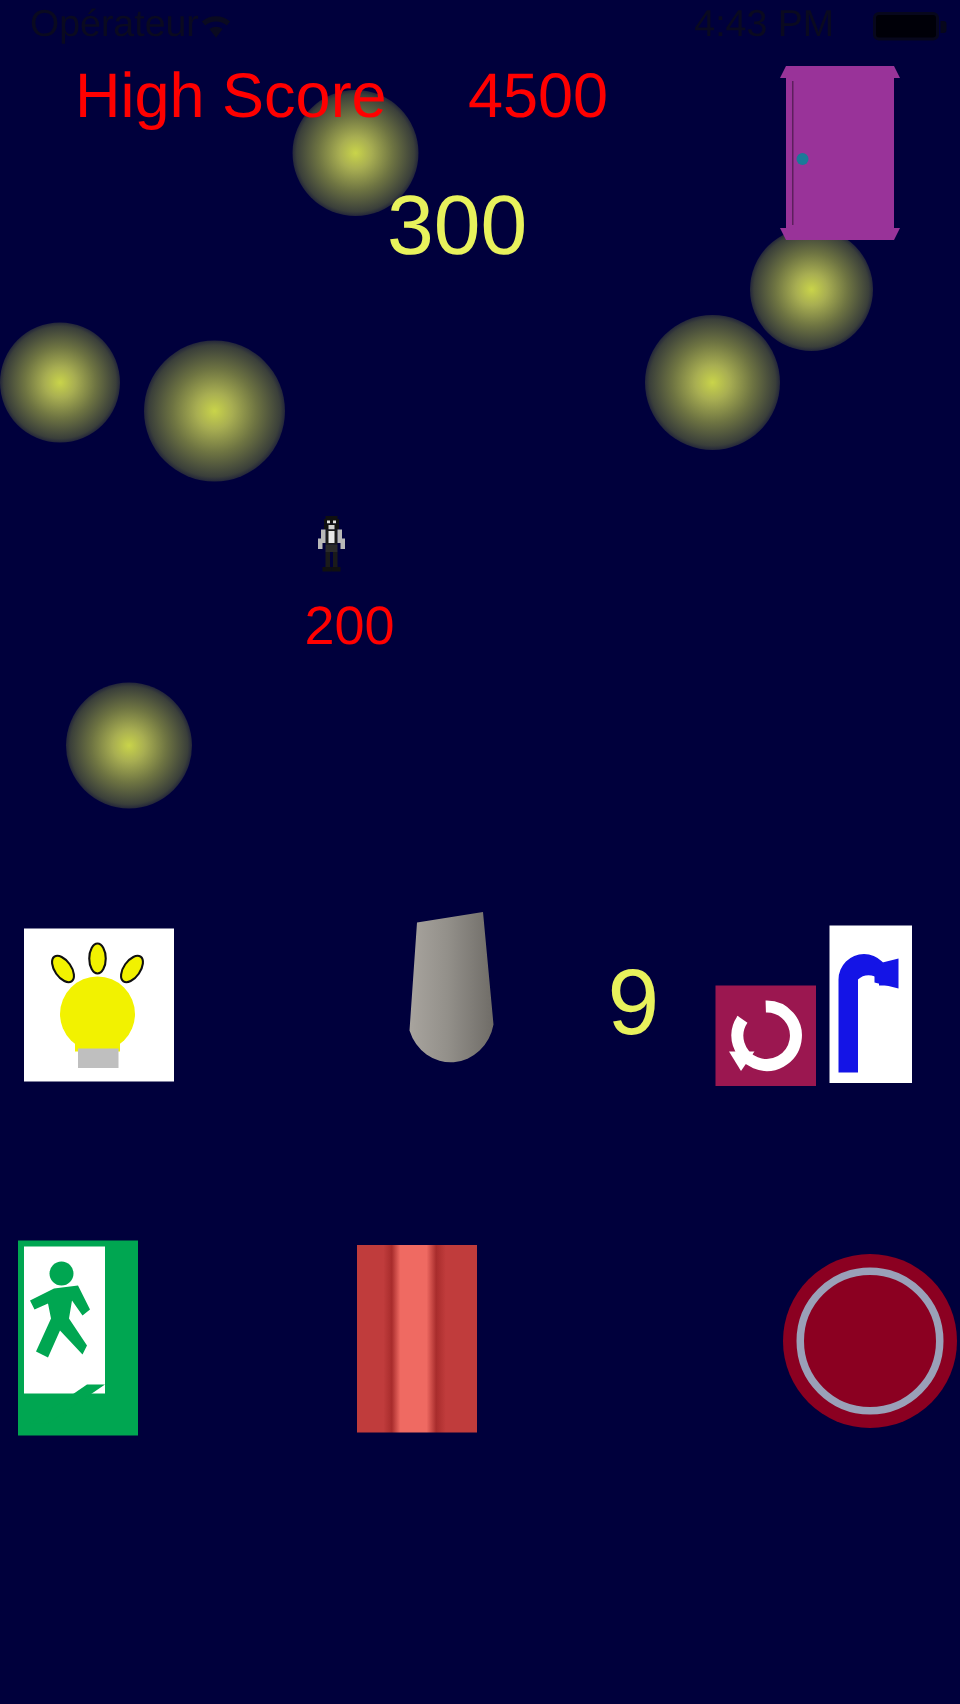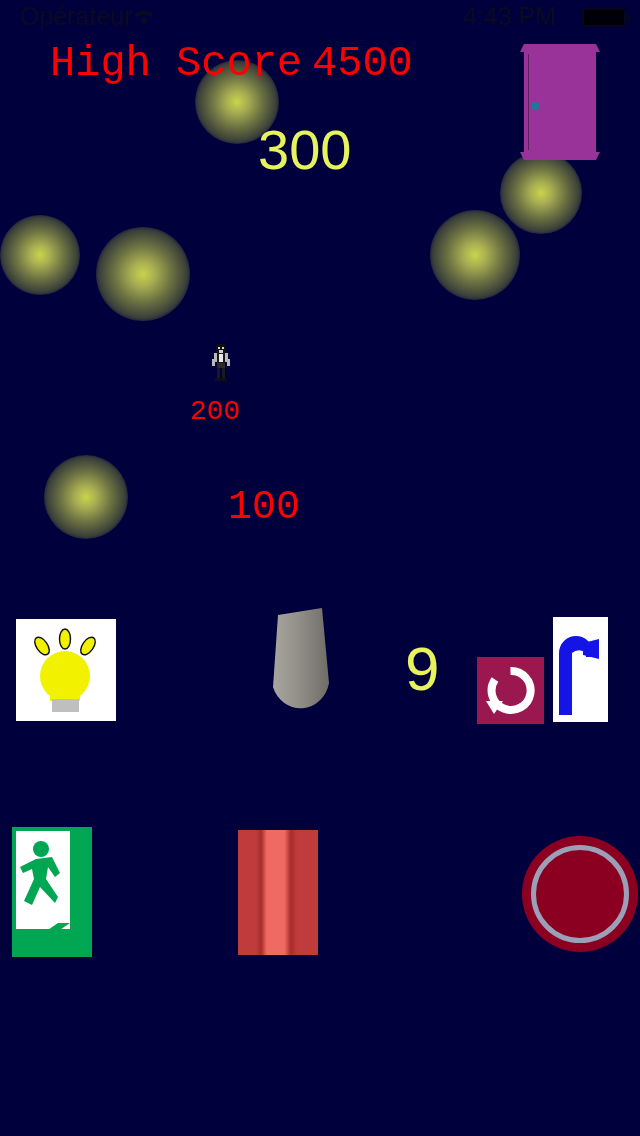--- a/index.html
+++ b/index.html
@@ -77,41 +77,40 @@
     pointer-events: none;
   }
 
   
   .label {
     position: absolute;
     white-space: nowrap;
   }
   .lbl-red {
     color: #ff0000;
-    font-family: Liberation Mono, monospace;
   }
   .lbl-yellow {
     color: #e8f25c;
   }
 
   #high-score-text {
     left: 50px; top: 40px;
     font-size: 42px;
   }
   #high-score-value {
     left: 312px; top: 40px;
     font-size: 42px;
   }
   #score-300 {
     left: 258px; top: 117px;
     font-size: 56px;
   }
   #score-200 {
-    left: 190px; top: 396px;
-    font-size: 28px;
+    left: 203px; top: 396px;
+    font-size: 36px;
   }
   #score-100 {
     left: 228px; top: 485px;
     font-size: 40px;
   }
   #counter-9 {
     left: 405px; top: 633px;
     font-size: 62px;
   }
 
@@ -284,21 +283,20 @@
     <rect x="4" y="15" width="3" height="7" fill="#b8b8b8"></rect>
     <rect x="19" y="15" width="3" height="7" fill="#b8b8b8"></rect>
     <rect x="9" y="19" width="8" height="5" fill="#2a2a2a"></rect>
     <rect x="9" y="24" width="3" height="10" fill="#1a1a1a"></rect>
     <rect x="14" y="24" width="3" height="10" fill="#1a1a1a"></rect>
     <rect x="7" y="34" width="6" height="3" fill="#101010"></rect>
     <rect x="13" y="34" width="6" height="3" fill="#101010"></rect>
   </svg>
 
   <div class="label lbl-red" id="score-200">200</div>
-  <div class="label lbl-red" id="score-100">100</div>
 
   <div class="tile" id="bulb-tile">
     <svg width="100" height="102" viewBox="0 0 100 102">
       <ellipse cx="49" cy="20" rx="5.5" ry="10" fill="#f2f200" stroke="#101010" stroke-width="1.4"></ellipse>
       <ellipse cx="26" cy="27" rx="5.5" ry="10" fill="#f2f200" stroke="#101010" stroke-width="1.4" transform="rotate(-35 26 27)"></ellipse>
       <ellipse cx="72" cy="27" rx="5.5" ry="10" fill="#f2f200" stroke="#101010" stroke-width="1.4" transform="rotate(35 72 27)"></ellipse>
       <circle cx="49" cy="57" rx="25" r="25" fill="#f2f200"></circle>
       <path d="M34 74 Q49 92 64 74 L64 82 L34 82 Z" fill="#f2f200"></path>
       <rect x="36" y="80" width="27" height="13" fill="#bfbfbf"></rect>
     </svg>

